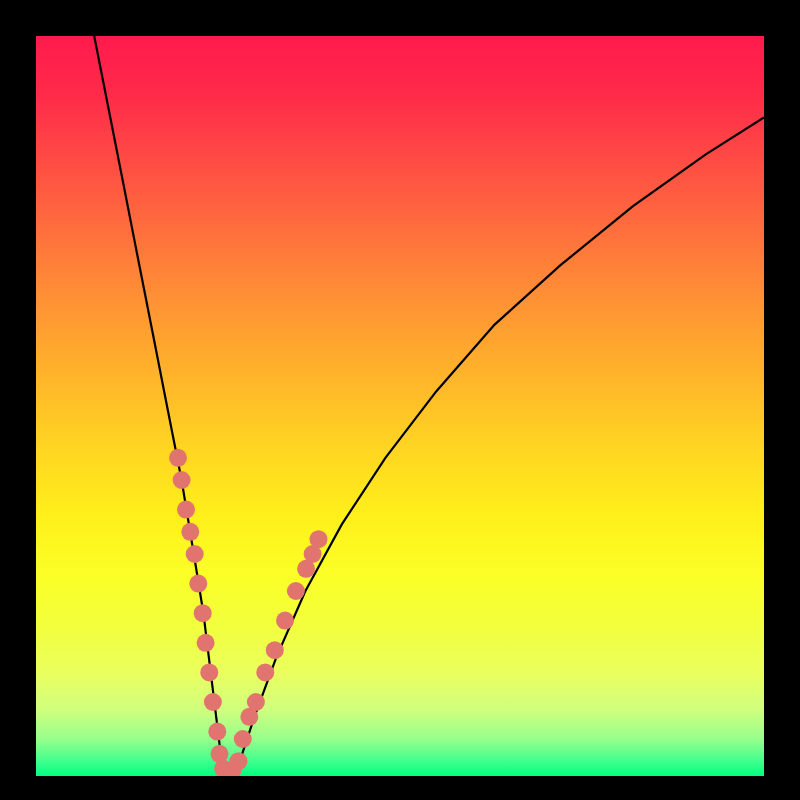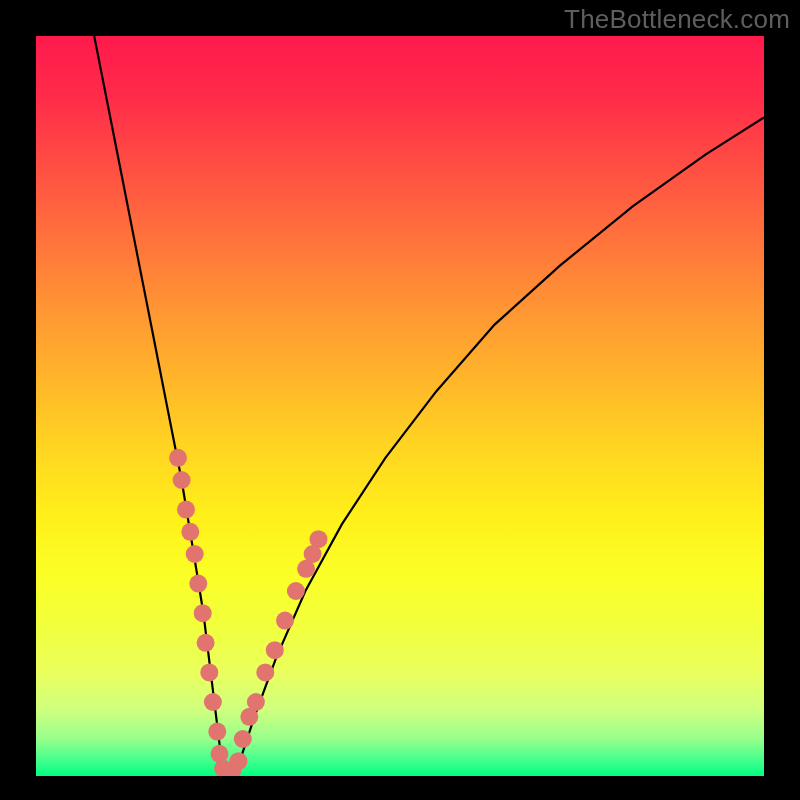--- a/index.html
+++ b/index.html
@@ -63,21 +63,20 @@
     left: 0;
     top: 0;
     width: 728px;
     height: 740px;
   }
 </style>
 </head>
 <body>
 
 <div class="frame">
-  <div class="watermark">TheBottleneck.com</div>
 
   <div class="plot-area">
     <div class="gradient"></div>
     <svg class="svg-overlay" viewBox="0 0 728 740" preserveAspectRatio="none">
       <g>
         <path fill="none" stroke="#000" stroke-width="2.2" id="curve-path" d="M58.2 0.0 L72.8 74.0 L87.4 148.0 L101.9 222.0 L116.5 296.0 L131.0 370.0 L145.6 444.0 L160.2 532.8 L167.4 577.2 L174.7 636.4 L182.0 695.6 L185.6 725.2 L189.3 740.0 L196.6 740.0 L203.8 725.2 L218.4 680.8 L240.2 621.6 L269.4 555.0 L305.8 488.4 L349.4 421.8 L400.4 355.2 L458.6 288.6 L524.2 229.4 L597.0 170.2 L669.8 118.4 L728.0 81.4 "></path>
       </g>
       <g id="dots-layer">
           <circle cx="142.0" cy="421.8" r="9" fill="#e2746f"></circle>
           <circle cx="145.6" cy="444.0" r="9" fill="#e2746f"></circle>

